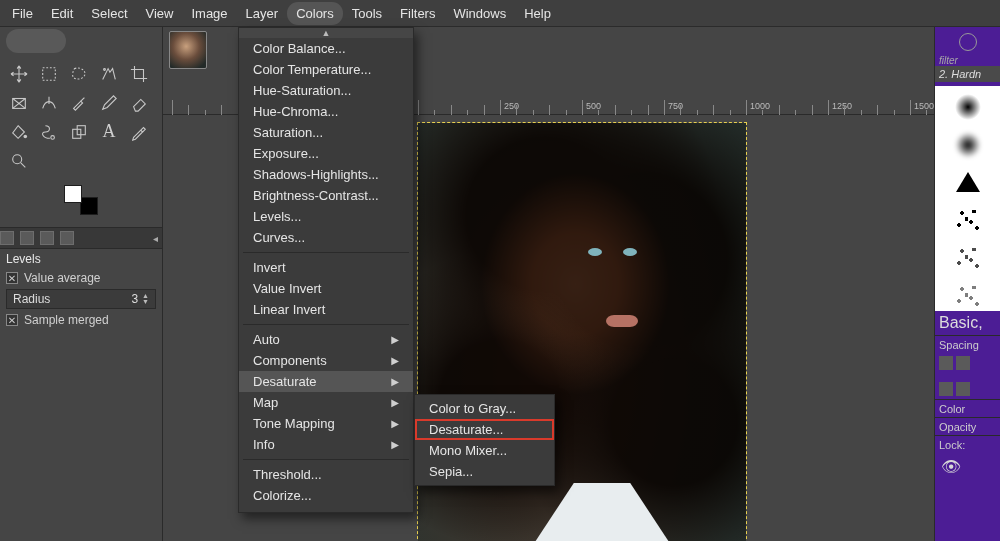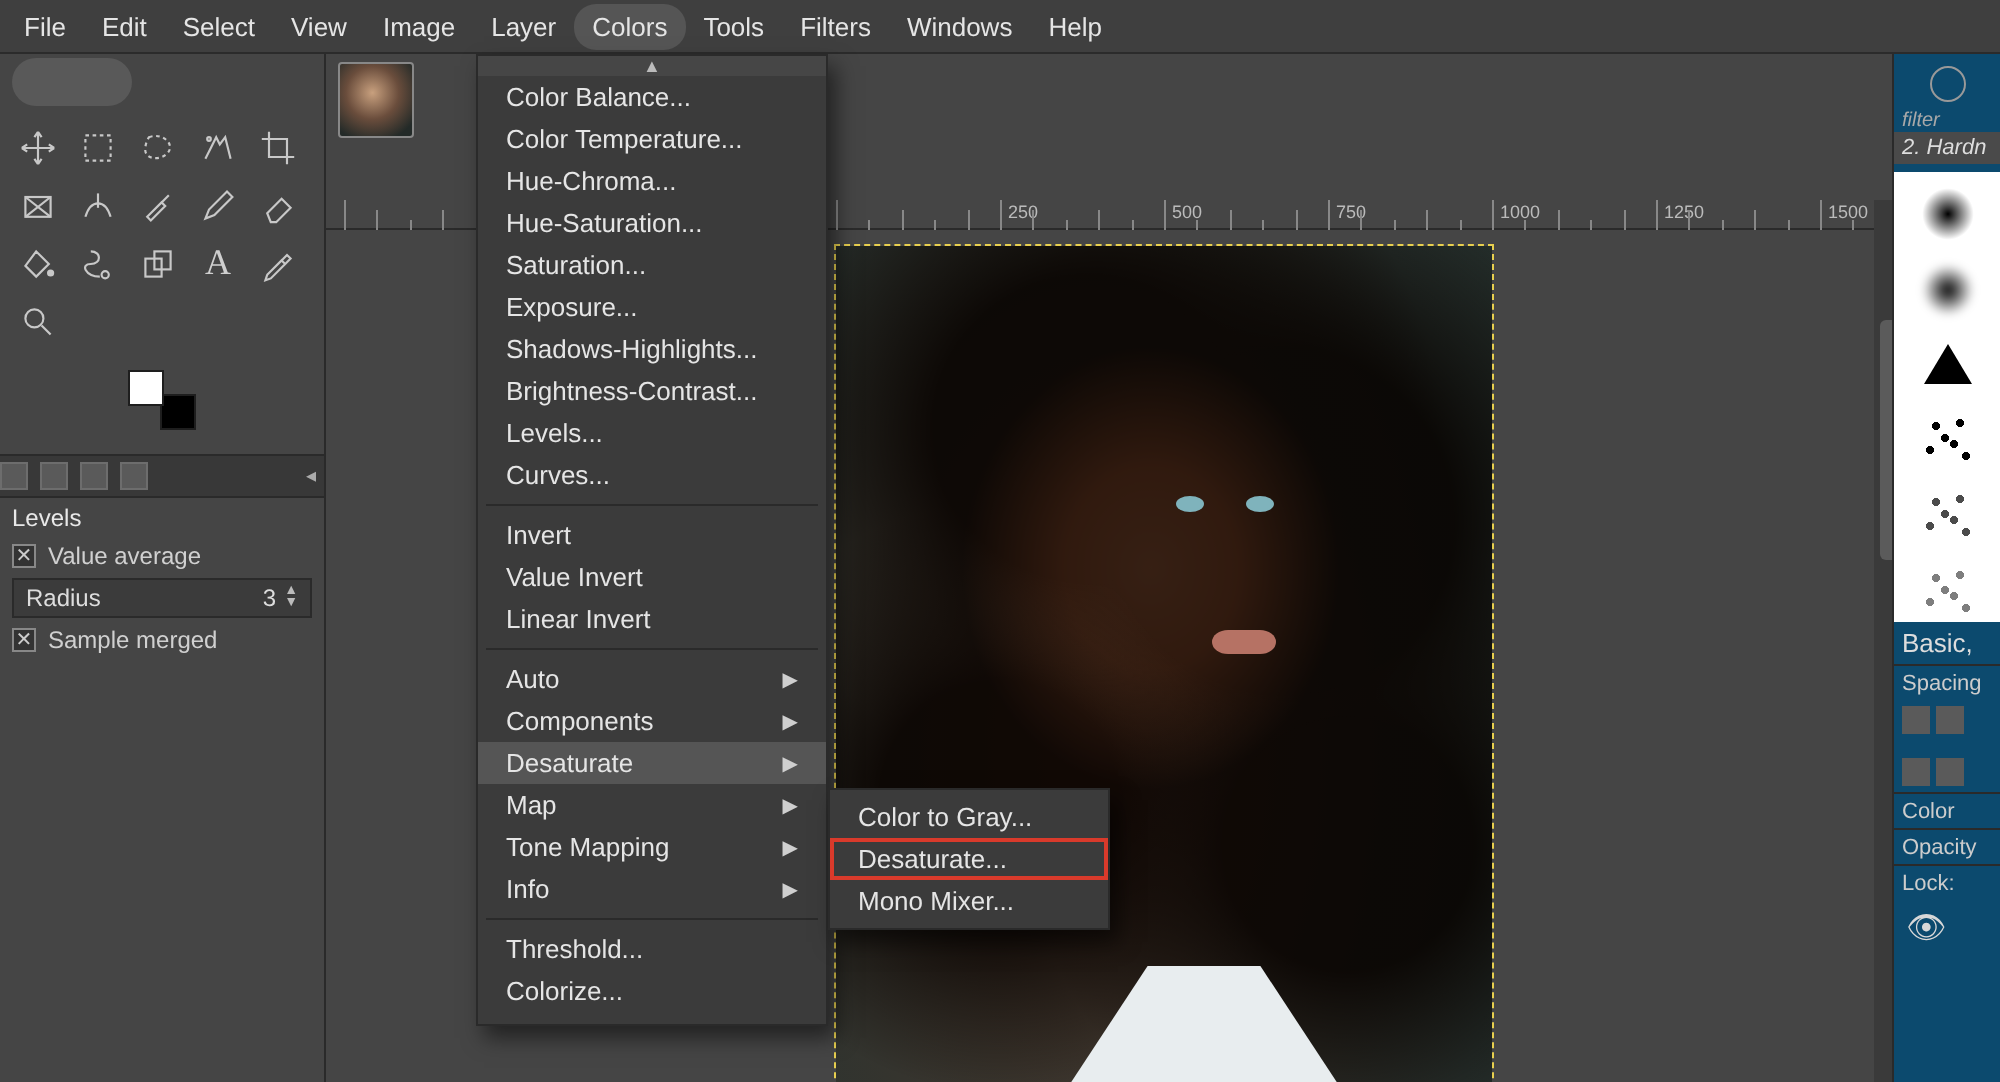--- a/index.html
+++ b/index.html
@@ -165,22 +165,22 @@
   }
   .sub-item {
     padding:3px 14px; font-size:13px; color:#e5e5e5; cursor:pointer;
     min-height:20px; display:flex; align-items:center;
   }
   .sub-item.highlight { outline:2px solid #d93a2b; outline-offset:-2px;
                         background:#3b3b3b; }
 
   
   .right-strip {
-    position:absolute; right:0; top:27px; bottom:0; width:54px;
-    background:#0c4a6e; border-left:1px solid #2a2a2a; overflow:hidden;
+    position:absolute; right:0; top:27px; bottom:0; width:66px;
+    background:#4c1d95; border-left:1px solid #2a2a2a; overflow:hidden;
   }
   .right-strip .circle-icon{ width:18px;height:18px;border:1px solid #999;border-radius:50%;
        margin:6px auto 4px; display:block; }
   .filter-lbl{ font-size:10px; font-style:italic; color:#a8a8a8; padding:0 4px;}
   .hdr-lbl{ font-size:11px; font-style:italic; color:#ddd; padding:2px 4px;
             background:#4a4a4a; }
   .brushes {
     margin-top:4px; background:#fff; height:225px;
     display:flex; flex-direction:column; gap:4px; align-items:center;
     padding-top:4px;
@@ -196,21 +196,21 @@
   .brush .noise{
     width:30px;height:30px; margin:2px auto;
     background:
      radial-gradient(circle at 30% 30%,#000 0 2px,transparent 2px),
      radial-gradient(circle at 70% 25%,#000 0 2px,transparent 2px),
      radial-gradient(circle at 20% 70%,#000 0 2px,transparent 2px),
      radial-gradient(circle at 60% 60%,#000 0 2px,transparent 2px),
      radial-gradient(circle at 80% 80%,#000 0 2px,transparent 2px),
      radial-gradient(circle at 45% 50%,#000 0 2px,transparent 2px);
   }
-  .right-sec-label{ font-size:13px; color:#ddd; padding:3px 4px; }
+  .right-sec-label{ font-size:16px; color:#ddd; padding:3px 4px; }
   .right-row{ height:18px; border-top:1px solid #2a2a2a;
      display:flex; align-items:center; padding:0 4px; font-size:11px; color:#ccc;}
   .mini-icons{ display:flex; gap:3px; padding:3px 4px;}
   .mini-icons span{ width:14px;height:14px;background:#5a5a5a;display:block;}
   .eye-icon{ font-size:16px; color:#d8d8d8; padding:4px 6px; display:block;}
 
   .stroke { stroke:#c8c8c8; fill:none; stroke-width:1.2;}
 </style>
 </head>
 <body>
@@ -487,24 +487,24 @@
 <div class="dropdown">
   <div class="scroll-up">▲</div>
   <div id="dd-group0">
       <div class="dd-item">
         <span>Color Balance...</span>
       </div>
       <div class="dd-item">
         <span>Color Temperature...</span>
       </div>
       <div class="dd-item">
+        <span>Hue-Saturation...</span>
+      </div>
+      <div class="dd-item">
         <span>Hue-Chroma...</span>
-      </div>
-      <div class="dd-item">
-        <span>Hue-Saturation...</span>
       </div>
       <div class="dd-item">
         <span>Saturation...</span>
       </div>
       <div class="dd-item">
         <span>Exposure...</span>
       </div>
       <div class="dd-item">
         <span>Shadows-Highlights...</span>
       </div>
@@ -571,13 +571,16 @@
 <div class="submenu" id="submenu">
     <div class="sub-item">
       <span>Color to Gray...</span>
     </div>
     <div class="sub-item highlight">
       <span>Desaturate...</span>
     </div>
     <div class="sub-item">
       <span>Mono Mixer...</span>
     </div>
+    <div class="sub-item">
+      <span>Sepia...</span>
+    </div>
   </div>
 
 </body></html>

